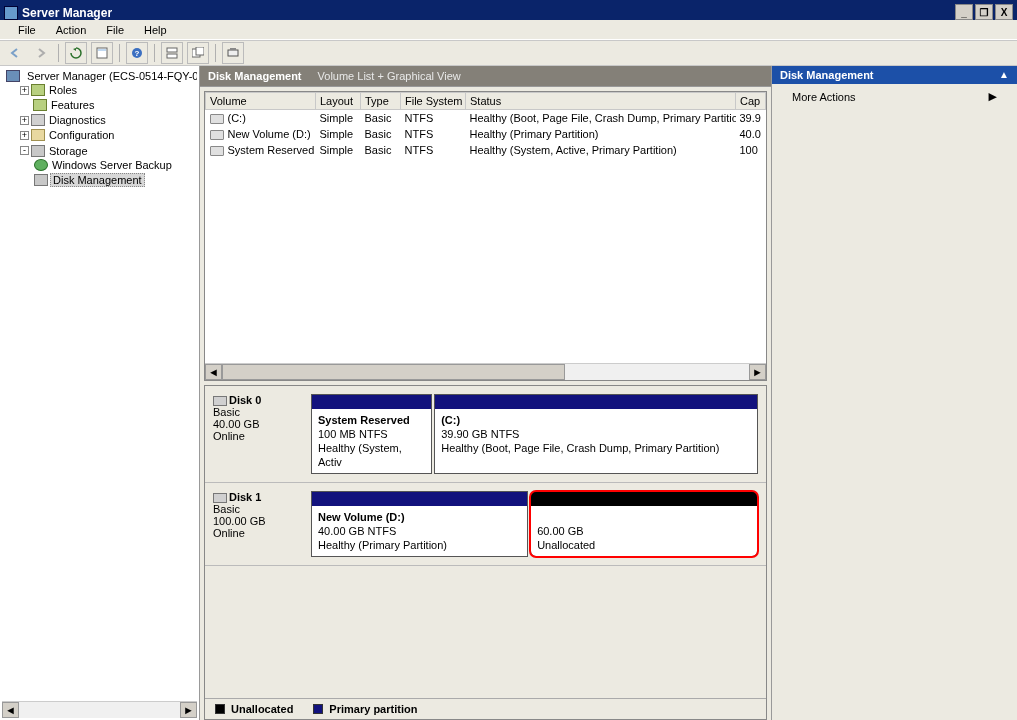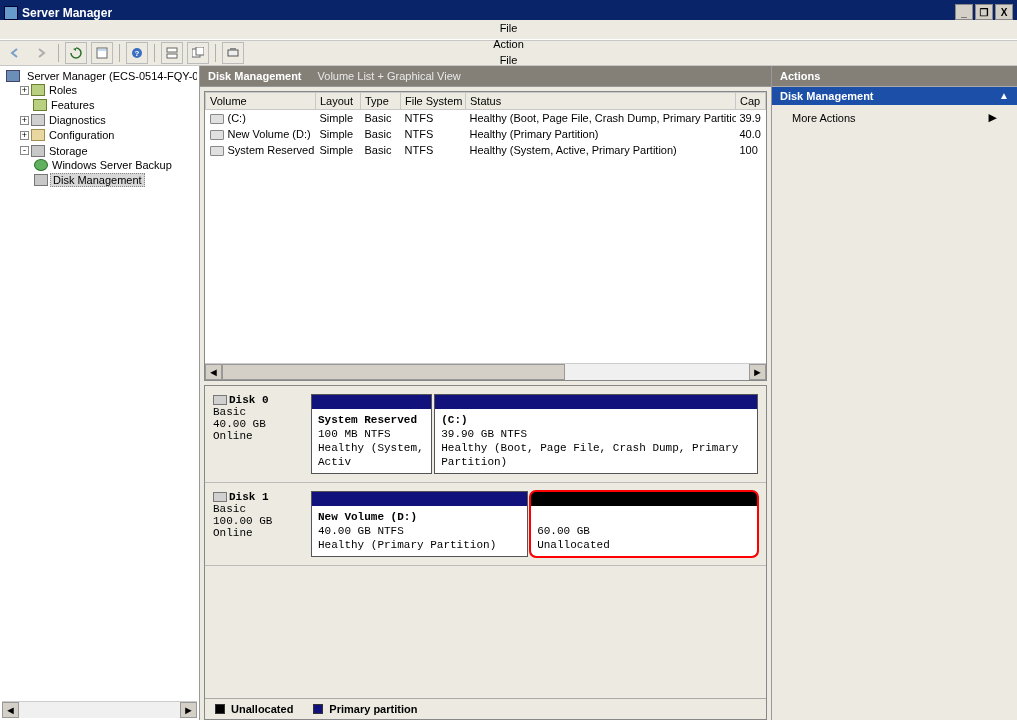--- a/index.html
+++ b/index.html
@@ -6,21 +6,21 @@
   html, body { margin:0; padding:0; font-family: Tahoma, Arial, sans-serif; font-size:11px; height:100%; width:100%; overflow:hidden; color:#000; }
   body { background:#eceae1; }
 
   
   .titlebar { height:20px; background: linear-gradient(to bottom,#0a246a,#0a246a 40%,#0a246a); color:#fff; display:flex; align-items:flex-end; padding:0 4px; font-weight:bold; font-size:12px; }
   .titlebar .app-icon { width:14px; height:14px; background:#6699cc; border:1px solid #003; margin-right:4px; display:inline-block; }
   .titlebar .spacer { flex:1; }
   .titlebar .winbtn { width:18px; height:16px; border:1px solid #888; background:#d4d0c8; color:#000; font-weight:bold; display:flex; align-items:center; justify-content:center; margin-left:2px; cursor:pointer; font-size:10px; }
 
   
-  .menubar { height:20px; background:#eceae1; border-bottom:1px solid #fff; display:flex; align-items:center; padding:0 0;flex-direction:column; }
+  .menubar { height:20px; background:#eceae1; border-bottom:1px solid #fff; display:flex; align-items:center; padding:0 8px; }
   .menubar .menuitem { padding:2px 10px; cursor:pointer; }
 
   
   .toolbar { height:26px; background:#eceae1; border-top:1px solid #c8c8c8; border-bottom:1px solid #c8c8c8; display:flex; align-items:center; padding:0 4px; gap:4px; }
   .toolbar .btn { width:22px; height:22px; border:1px solid #bbb; display:flex; align-items:center; justify-content:center; background:#eceae1; cursor:pointer; }
   .toolbar .btn.disabled { color:#adadad; border:1px solid transparent; }
   .toolbar .sep { width:1px; height:18px; background:#b0b0b0; margin:0 2px; }
 
   .main { display:flex; height: calc(100% - 66px); }
 
@@ -241,21 +241,21 @@
       <div class="hscroll">
         <div class="arrow">◄</div>
         <div class="track">
             <div class="thumb"></div>
           </div>
         <div class="arrow">►</div>
       </div>
     </div>
 
     <div class="graphical">
-      <div id="disks-container" style="overflow:auto;font-family:Liberation Mono, monospace;">
+      <div id="disks-container" style="overflow:auto;">
           <div class="disk-row">
             <div class="disk-label"><span class="disk-icon"></span><b>Disk 0</b><br>Basic<br>40.00 GB<br>Online</div>
             <div class="disk-parts">
               <div class="part" style="flex: 1 1 0%;">
                 <div class="part-head primary"></div>
                 <div class="part-body"><b>System Reserved</b><br>100 MB NTFS<br>Healthy (System, Activ</div>
               </div>
               <div class="part" style="flex: 2.7 1 0%;">
                 <div class="part-head primary"></div>
                 <div class="part-body"><b>(C:)</b><br>39.90 GB NTFS<br>Healthy (Boot, Page File, Crash Dump, Primary Partition)</div>
@@ -281,21 +281,20 @@
         <span class="swatch" style="background:#000;"></span>
         <b>Unallocated</b>
         <span style="width:8px"></span>
         <span class="swatch" style="background:#12127d;"></span>
         <b>Primary partition</b>
       </div>
     </div>
   </div>
 
   <div class="actionspane">
-    <div class="actions-header">Actions</div>
     <div class="actions-sub">
       <span>Disk Management</span>
       <span class="chev">▲</span>
     </div>
     <div class="action-item">
       <span>More Actions</span>
       <span>▶</span>
     </div>
   </div>
 

